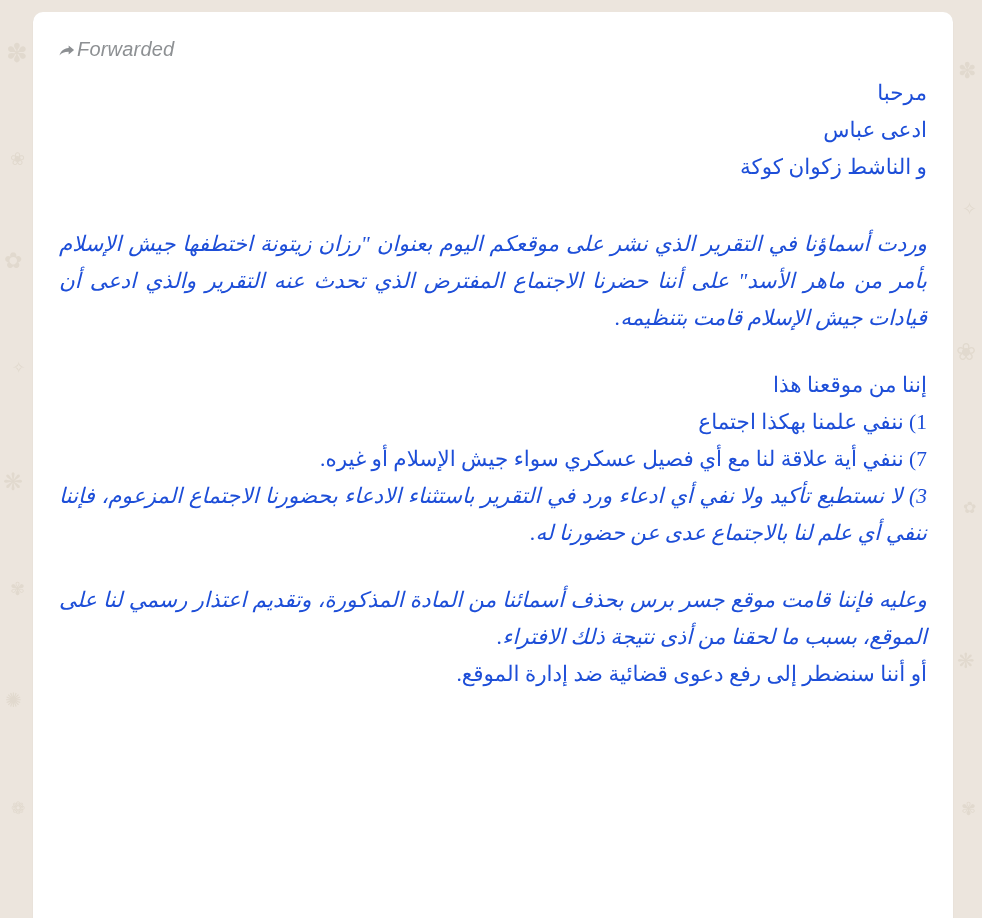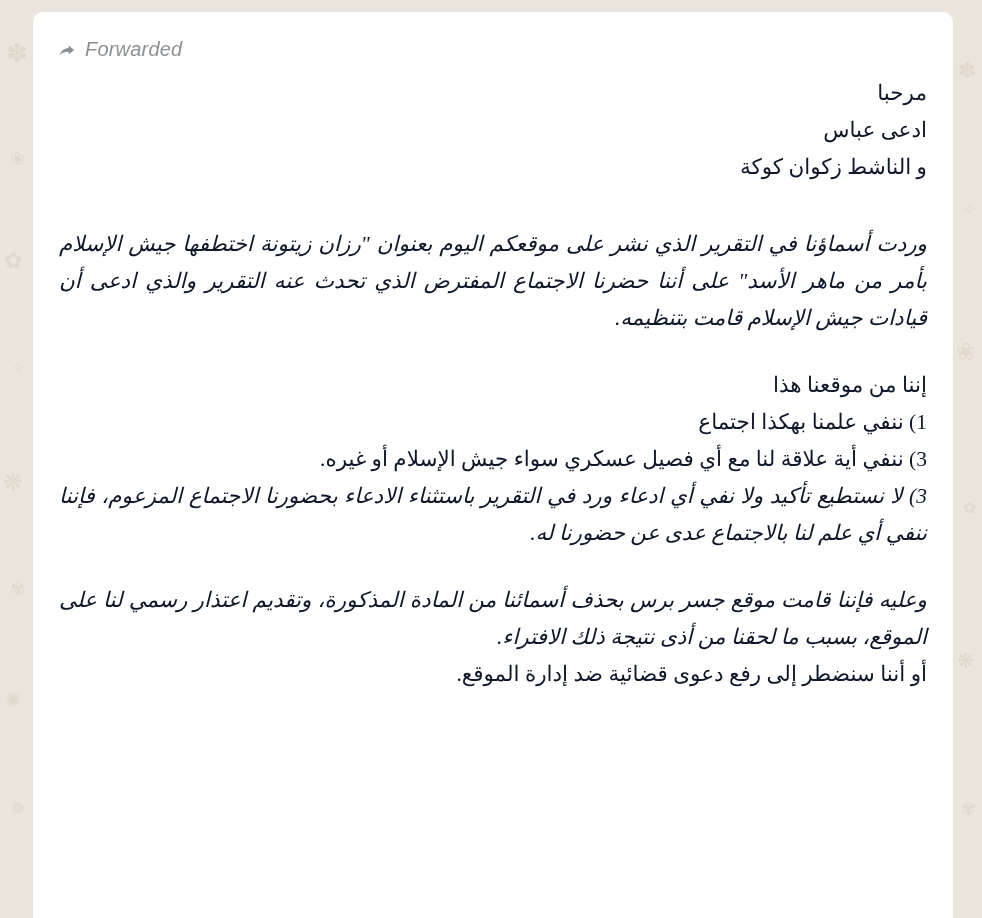--- a/index.html
+++ b/index.html
@@ -37,42 +37,41 @@
     background: #ffffff;
     border-radius: 10px 10px 0 0;
     box-shadow: 0 1px 1px rgba(0,0,0,.12);
     box-sizing: border-box;
     padding: 16px 22px 0 22px;
     overflow: hidden;
   }
   .forwarded-row {
     display: flex;
     align-items: center;
-    gap: 8px;
     direction: ltr;
     margin: 10px 0 14px 2px;
   }
   .forwarded-icon {
     width: 20px;
     height: 20px;
     display: inline-block;
     flex: 0 0 auto;
     color: #8d9093;
   }
   .forwarded-label {
     font-size: 20px;
     font-style: italic;
     color: #8d9093;
     font-family: "Liberation Sans", sans-serif;
     letter-spacing: .2px;
   }
   .msg-body {
     direction: rtl;
     text-align: right;
-    color: #0f172a;
+    color: #1d4ed8;
     font-family: "Liberation Serif", "DejaVu Serif", serif;
     font-size: 21.5px;
     line-height: 1.72;
     padding-left: 4px;
     padding-right: 4px;
   }
   .msg-body p {
     margin: 0;
   }
   .gap-lg {
@@ -124,21 +123,21 @@
     <p>و الناشط زكوان كوكة</p>
 
     <div class="gap-lg"></div>
 
     <p class="justify">وردت أسماؤنا في التقرير الذي نشر على موقعكم اليوم بعنوان "رزان زيتونة اختطفها جيش الإسلام بأمر من ماهر الأسد" على أننا حضرنا الاجتماع المفترض الذي تحدث عنه التقرير والذي ادعى أن قيادات جيش الإسلام قامت بتنظيمه.</p>
 
     <div class="gap-md"></div>
 
     <p>إننا من موقعنا هذا</p>
     <p>1) ننفي علمنا بهكذا اجتماع</p>
-    <p>3) ننفي أية علاقة لنا مع أي فصيل عسكري سواء جيش الإسلام أو غيره.</p>
+    <p>7) ننفي أية علاقة لنا مع أي فصيل عسكري سواء جيش الإسلام أو غيره.</p>
     <p class="justify">3) لا نستطيع تأكيد ولا نفي أي ادعاء ورد في التقرير باستثناء الادعاء بحضورنا الاجتماع المزعوم، فإننا ننفي أي علم لنا بالاجتماع عدى عن حضورنا له.</p>
 
     <div class="gap-md"></div>
 
     <p class="justify">وعليه فإننا قامت موقع جسر برس بحذف أسمائنا من المادة المذكورة، وتقديم اعتذار رسمي لنا على الموقع، بسبب ما لحقنا من أذى نتيجة ذلك الافتراء.</p>
     <p>أو أننا سنضطر إلى رفع دعوى قضائية ضد إدارة الموقع.</p>
   </div>
 
 </div>
 

